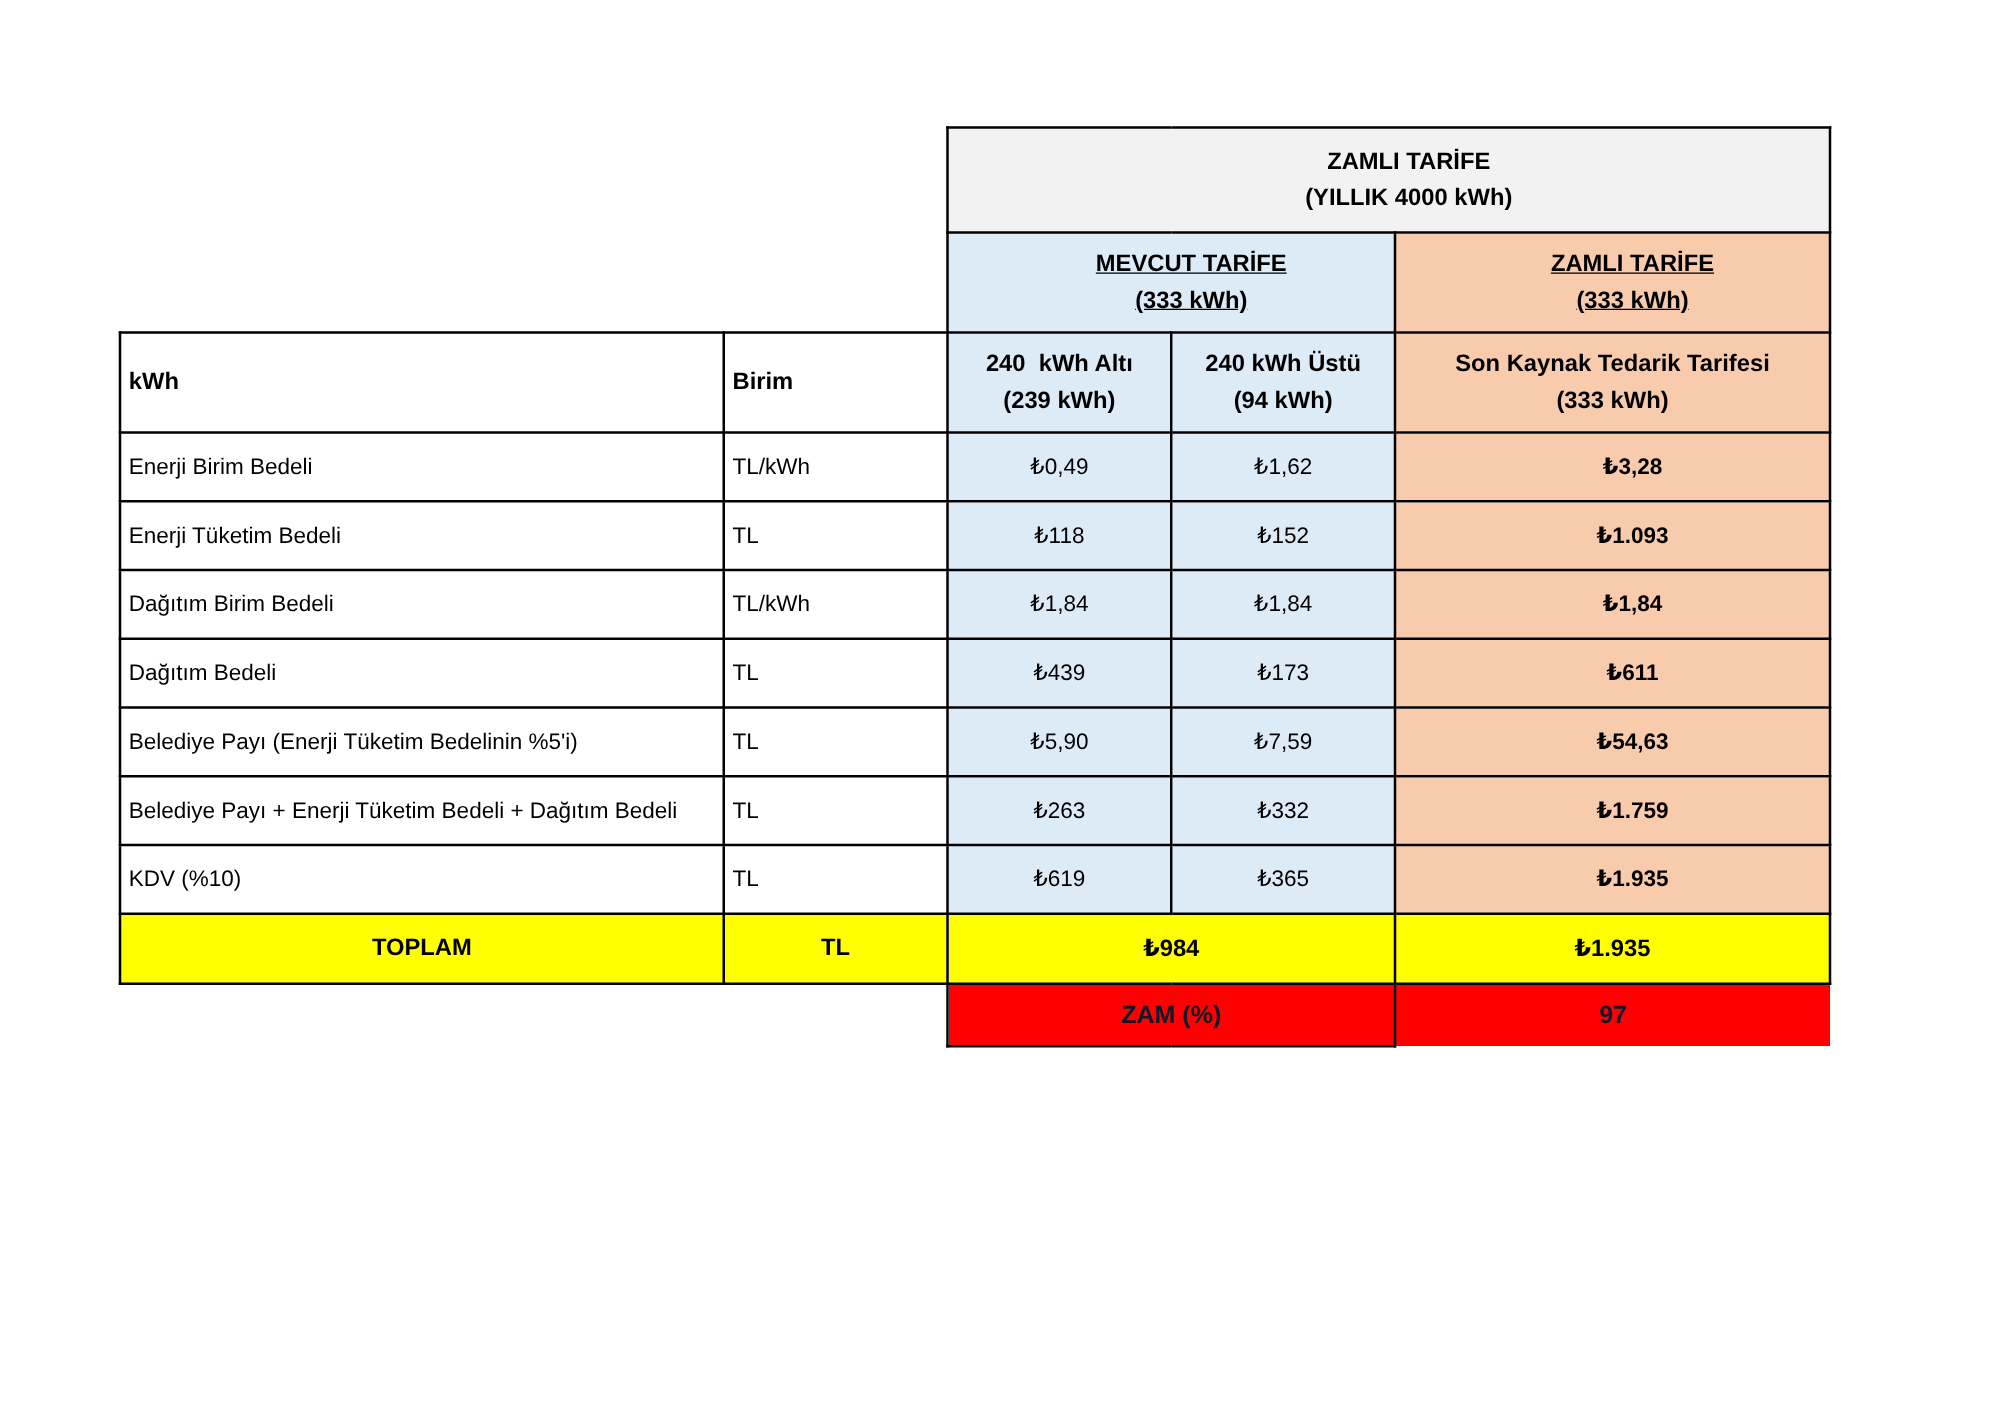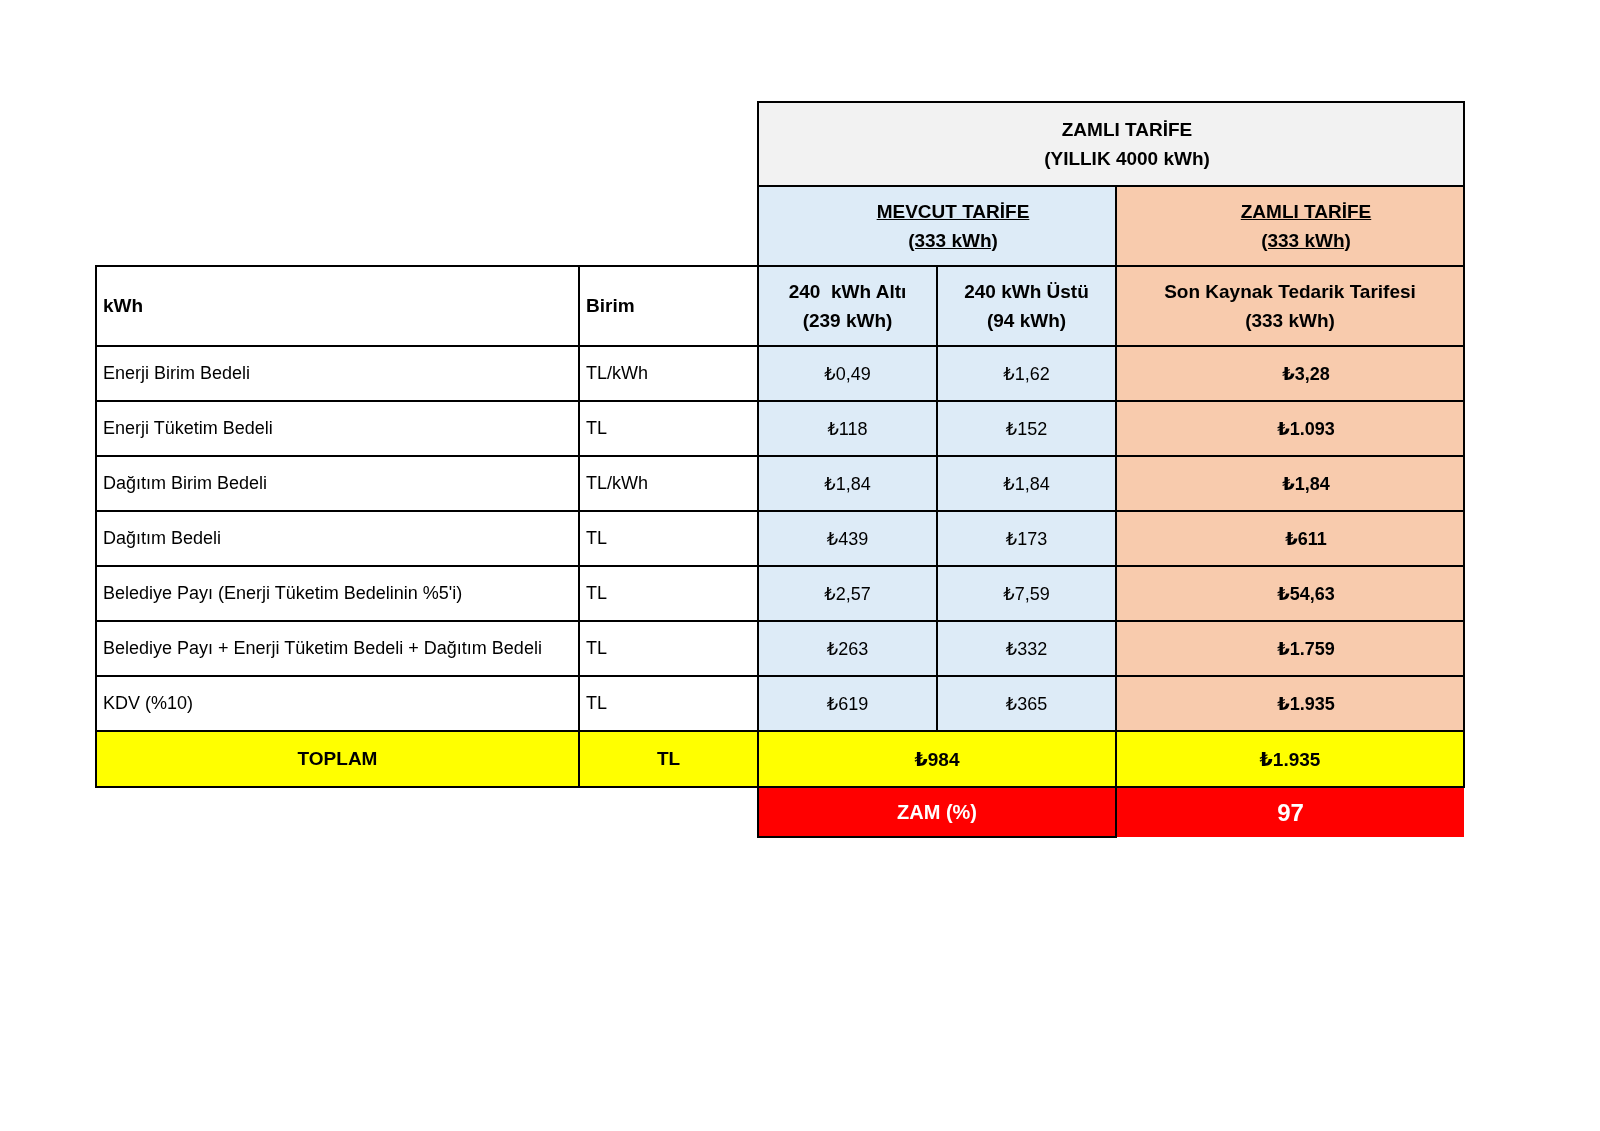--- a/index.html
+++ b/index.html
@@ -36,26 +36,26 @@
 
   .left   { text-align: left; padding: 16px 6px; }
   .center { text-align: center; padding: 0 4px; }
   .bold   { font-weight: bold; padding-left: 36px; }
   .ml     { white-space: pre-wrap; line-height: 1.55; font-size: 19px; }
 
   .bg-gray   { background: #F2F2F2; }
   .bg-blue   { background: #DDEBF7; }
   .bg-orange { background: #F8CBAD; }
   .bg-yellow { background: #FFFF00; }
-  .bg-red    { background: #FF0000; color: #ffffff; }
+  .bg-red    { background: #FF0000; color: #0f172a; }
 
   td.hdr { font-weight: bold; font-size: 19px; }
   tr.r-total td { font-size: 19px; font-weight: bold; text-align: center; }
   td.zam-label { border: 2px solid #000000; font-weight: bold; font-size: 20px; }
-  td.zam-value { border: none; font-weight: bold; font-size: 24px; }
+  td.zam-value { border: none; font-weight: bold; font-size: 20px; }
 </style>
 </head>
 <body>
 
 <div id="page">
   <table id="tariff-table">
     <colgroup>
       <col class="c-label">
         <col class="c-unit">
         <col class="c-alt">
@@ -113,21 +113,21 @@
     <tr class="r-data">
       <td class="left">Dağıtım Bedeli</td>
       <td class="left">TL</td>
       <td class="bg-blue center">₺439</td>
       <td class="bg-blue center">₺173</td>
       <td class="bg-orange center bold">₺611</td>
     </tr>
     <tr class="r-data">
       <td class="left">Belediye Payı (Enerji Tüketim Bedelinin %5'i)</td>
       <td class="left">TL</td>
-      <td class="bg-blue center">₺2,57</td>
+      <td class="bg-blue center">₺5,90</td>
       <td class="bg-blue center">₺7,59</td>
       <td class="bg-orange center bold">₺54,63</td>
     </tr>
     <tr class="r-data">
       <td class="left">Belediye Payı + Enerji Tüketim Bedeli + Dağıtım Bedeli</td>
       <td class="left">TL</td>
       <td class="bg-blue center">₺263</td>
       <td class="bg-blue center">₺332</td>
       <td class="bg-orange center bold">₺1.759</td>
     </tr>

